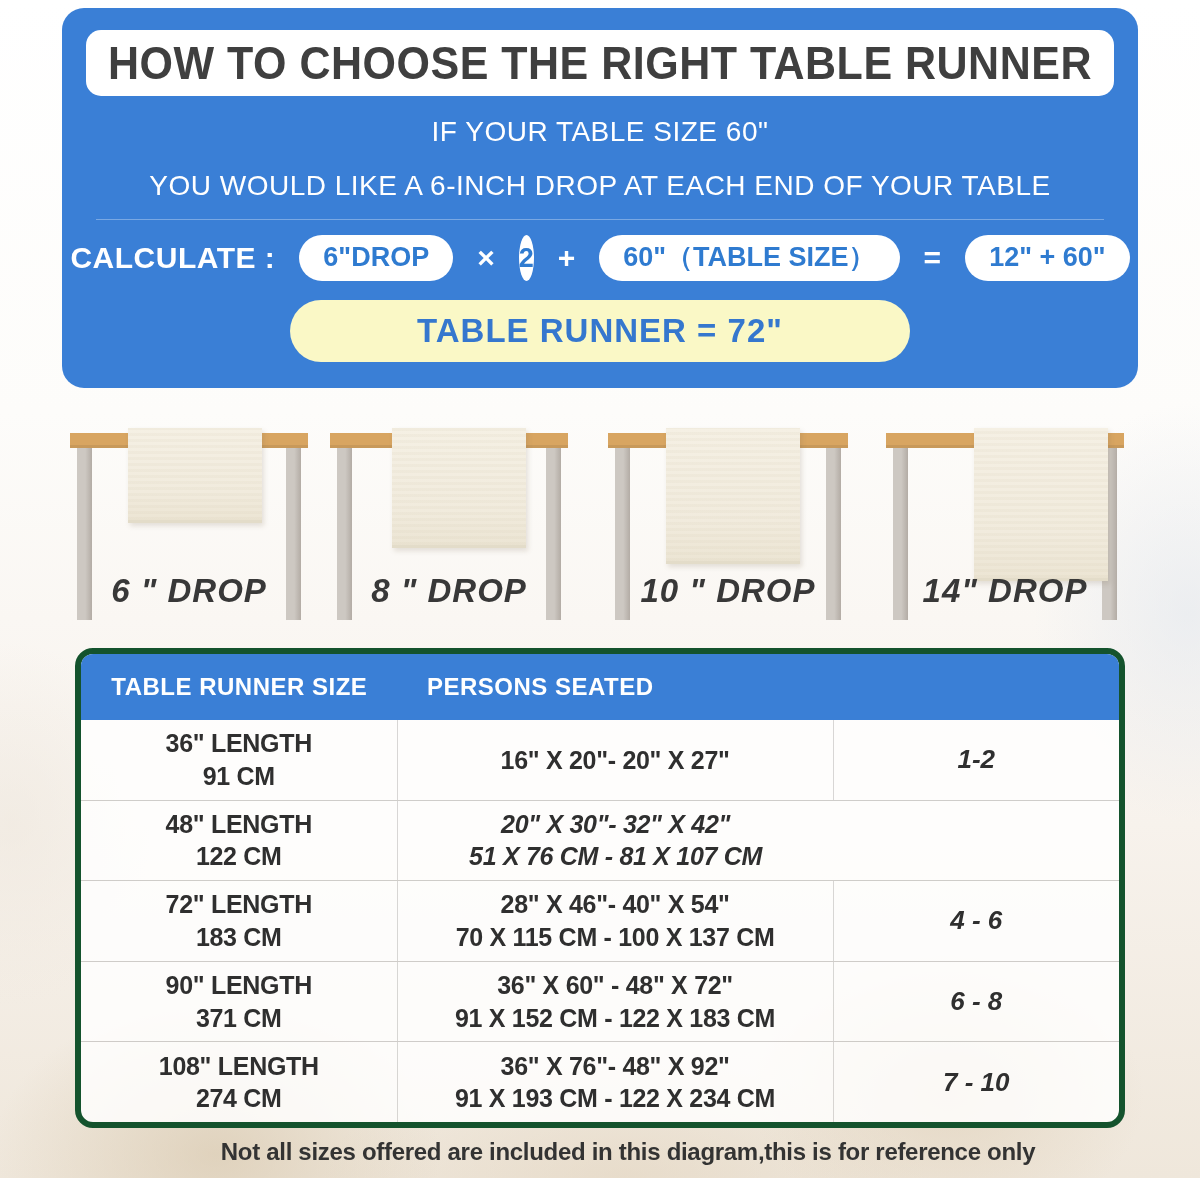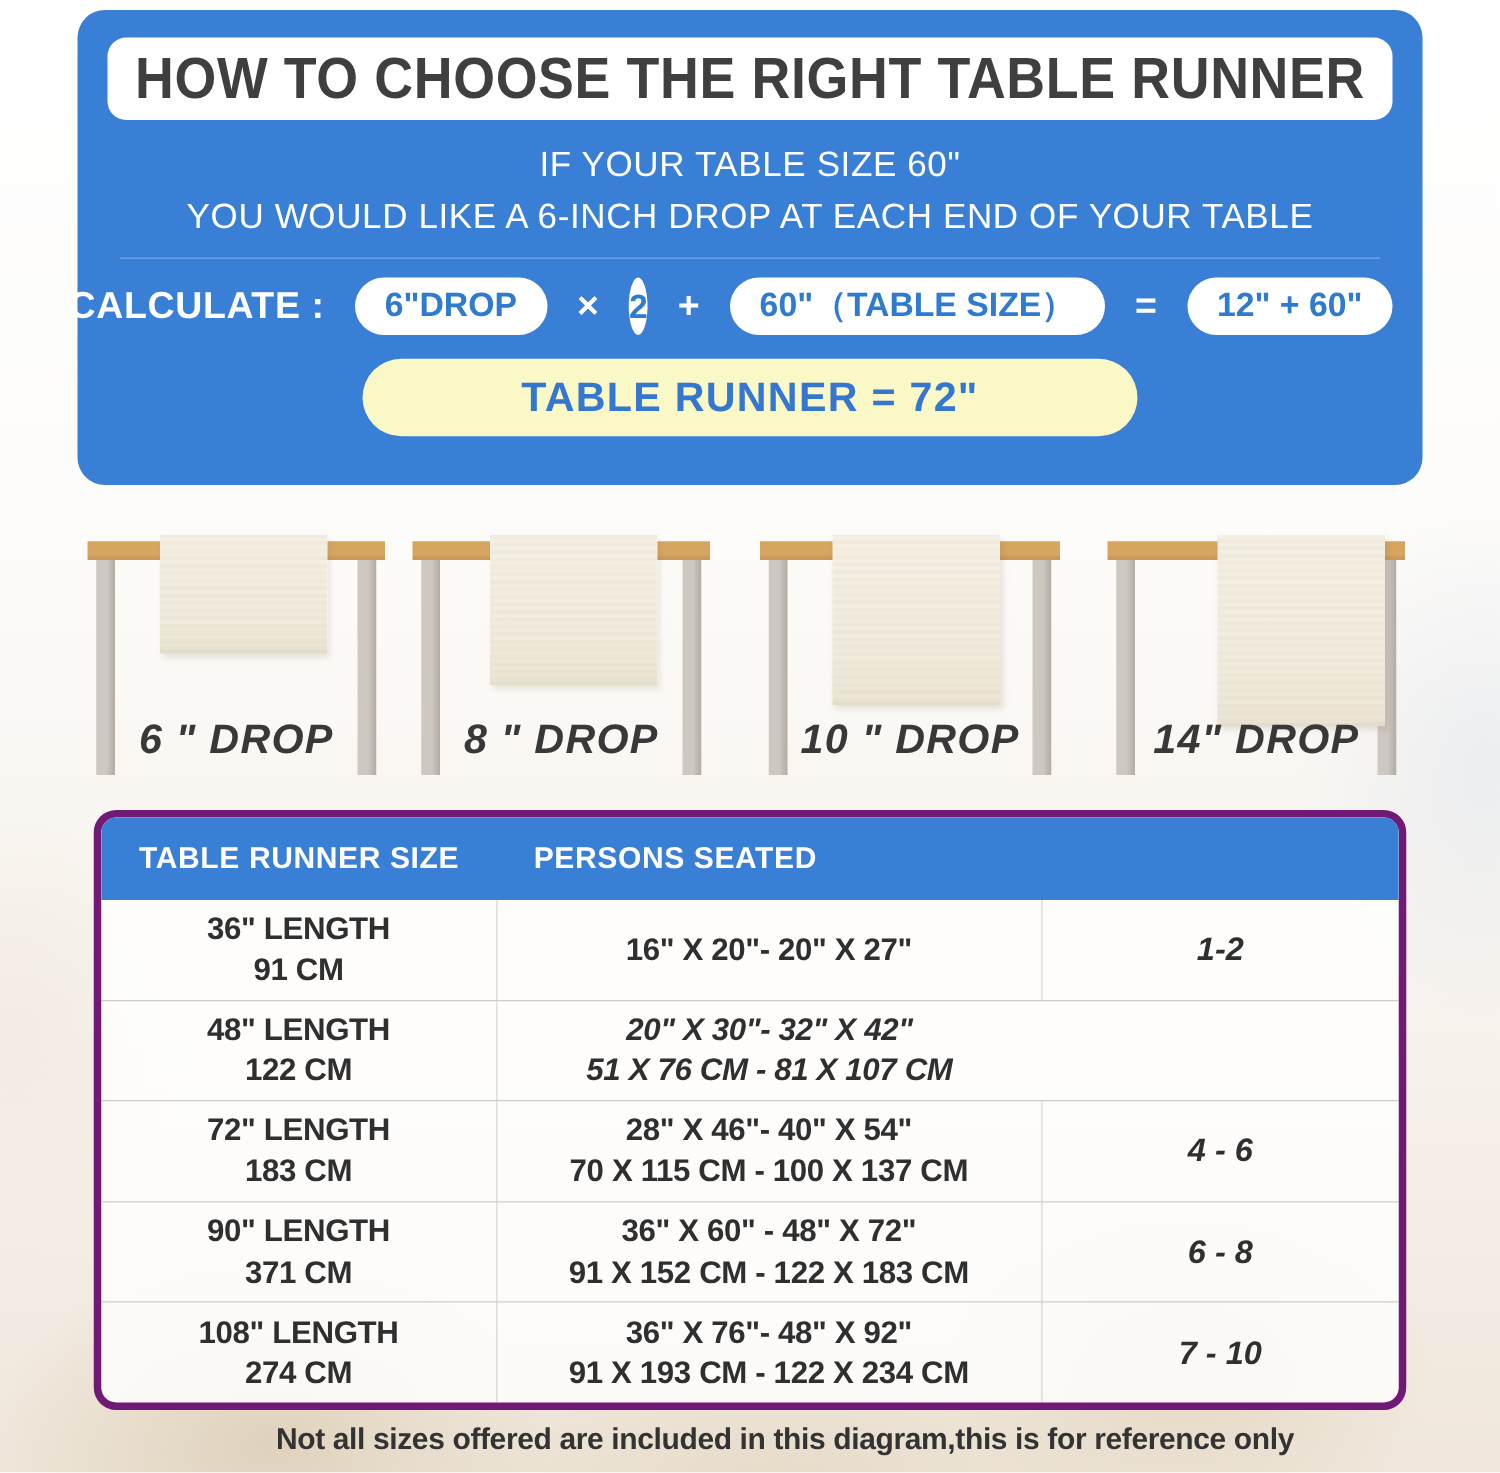--- a/index.html
+++ b/index.html
@@ -20,23 +20,23 @@
   
   .top-panel{position:absolute;left:62px;top:8px;width:1076px;height:380px;
              background:#3A7FD6;border-radius:22px;box-sizing:border-box;
              padding:22px 24px 12px;display:flex;flex-direction:column;align-items:center;}
   .title-box{width:100%;height:66px;background:#ffffff;border-radius:15px;
              display:flex;align-items:center;justify-content:center;box-sizing:border-box;}
   .title-box h1{margin:0;font-size:43px;font-weight:900;color:#3F3F3F;letter-spacing:.5px;
                 transform:scaleY(1.08);white-space:nowrap;}
   .intro{margin:0;color:#ffffff;font-size:28px;font-weight:400;letter-spacing:.5px;text-align:center;}
   .intro.l1{margin-top:20px;}
-  .intro.l2{margin-top:9px;}
+  .intro.l2{margin-top:22px;}
   .divider{width:98%;height:1px;background:rgba(255,255,255,.32);margin-top:17px;}
-  .calc-row{margin-top:15px;display:flex;align-items:center;justify-content:flex-end;gap:24px;
+  .calc-row{margin-top:15px;display:flex;align-items:center;justify-content:center;gap:24px;
             width:100%;}
   .calc-label{color:#fff;font-size:30px;font-weight:800;letter-spacing:.5px;white-space:nowrap;}
   .pill{background:#ffffff;color:#2F7BD0;font-weight:800;font-size:27px;
         padding:8px 24px;border-radius:28px;white-space:nowrap;line-height:1.1;}
   .op{color:#ffffff;font-size:30px;font-weight:800;}
   .circle{background:#ffffff;color:#2F7BD0;font-weight:800;font-size:27px;width:46px;height:46px;
           border-radius:50%;display:inline-flex;align-items:center;justify-content:center;}
   .yellow-pill{margin-top:19px;width:620px;height:62px;background:#FAF8C6;border-radius:31px;
                display:flex;align-items:center;justify-content:center;}
   .yellow-pill span{color:#3577CE;font-size:33px;font-weight:800;letter-spacing:1px;}
@@ -63,21 +63,21 @@
   .fig1 .runner{left:58px;height:92px;}
   .fig2 .runner{left:62px;height:117px;}
   .fig3 .runner{left:58px;height:133px;}
   .fig4 .runner{left:88px;height:150px;}
   .drop-label{position:absolute;left:0;top:147px;width:100%;text-align:center;
               font-size:33px;font-weight:900;font-style:italic;color:#383838;
               letter-spacing:1px;white-space:nowrap;}
 
   
   .size-panel{position:absolute;left:75px;top:648px;width:1050px;height:480px;
-              box-sizing:border-box;border:6px solid #701a75;border-radius:18px;
+              box-sizing:border-box;border:6px solid #14532d;border-radius:18px;
               background:rgba(255,255,255,.82);overflow:hidden;
               display:flex;flex-direction:column;}
   .thead{height:66px;flex:0 0 66px;background:#3A7FD6;display:flex;align-items:center;}
   .th{color:#ffffff;font-size:24px;font-weight:800;letter-spacing:.5px;text-align:center;}
   .c1{width:30.5%;}
   .c2{width:42%;}
   .c3{width:27.5%;}
   .tbody{flex:1;display:flex;flex-direction:column;}
   .trow{flex:1;display:flex;align-items:stretch;border-bottom:1px solid rgba(120,115,110,.35);}
   .trow:last-child{border-bottom:none;}

